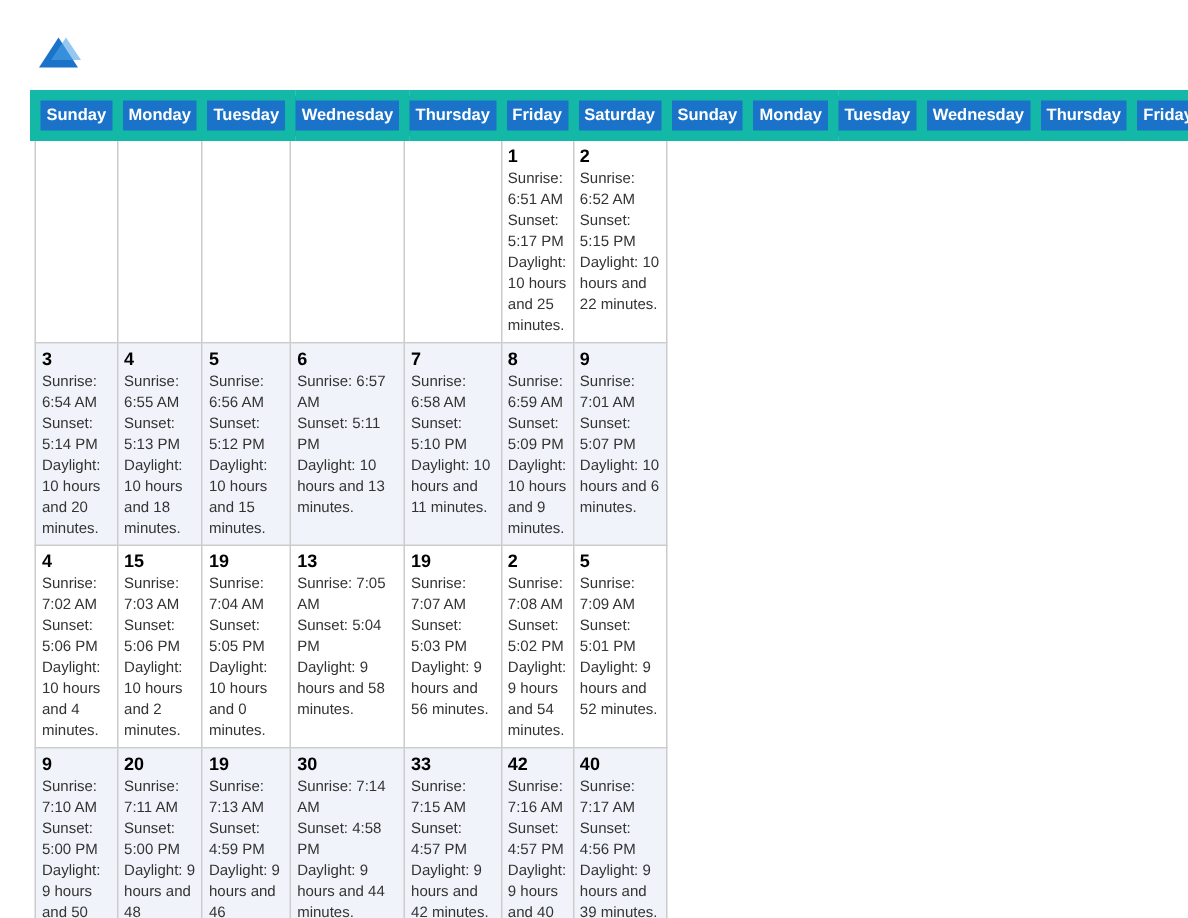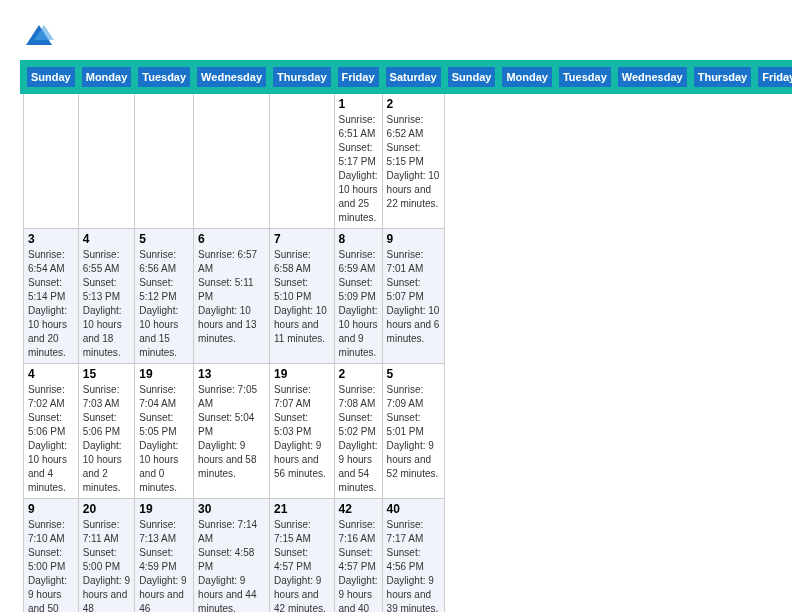--- a/index.html
+++ b/index.html
@@ -220,21 +220,21 @@
         </td>
         <td>
           <span class="day-num">19</span>
           <div class="day-info">Sunrise: 7:13 AM<br>Sunset: 4:59 PM<br>Daylight: 9 hours and 46 minutes.</div>
         </td>
         <td>
           <span class="day-num">30</span>
           <div class="day-info">Sunrise: 7:14 AM<br>Sunset: 4:58 PM<br>Daylight: 9 hours and 44 minutes.</div>
         </td>
         <td>
-          <span class="day-num">21</span>
+          <span class="day-num">33</span>
           <div class="day-info">Sunrise: 7:15 AM<br>Sunset: 4:57 PM<br>Daylight: 9 hours and 42 minutes.</div>
         </td>
         <td>
           <span class="day-num">42</span>
           <div class="day-info">Sunrise: 7:16 AM<br>Sunset: 4:57 PM<br>Daylight: 9 hours and 40 minutes.</div>
         </td>
         <td>
           <span class="day-num">40</span>
           <div class="day-info">Sunrise: 7:17 AM<br>Sunset: 4:56 PM<br>Daylight: 9 hours and 39 minutes.</div>
         </td>

